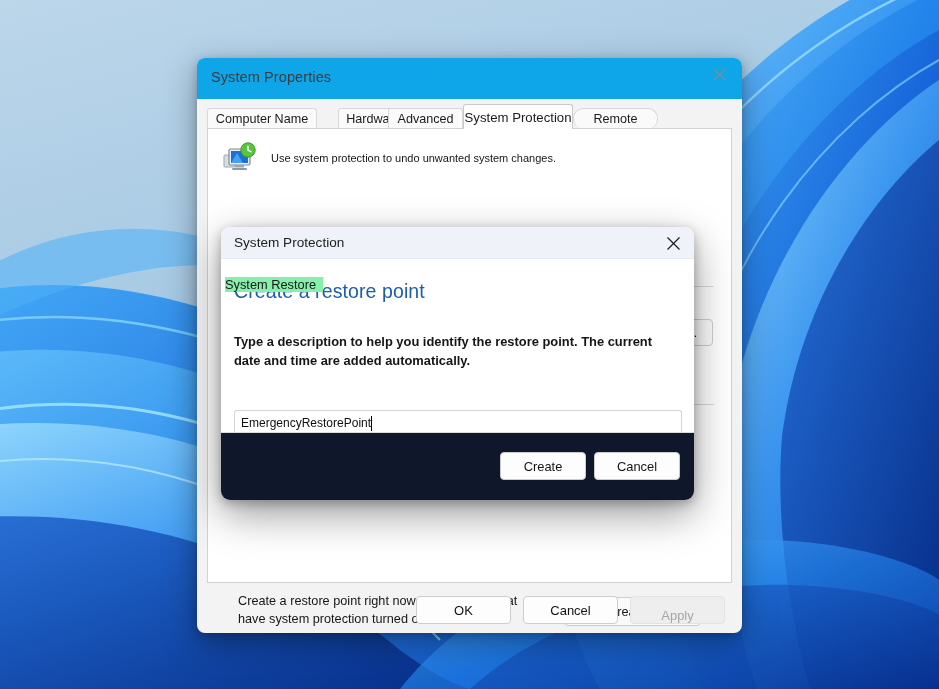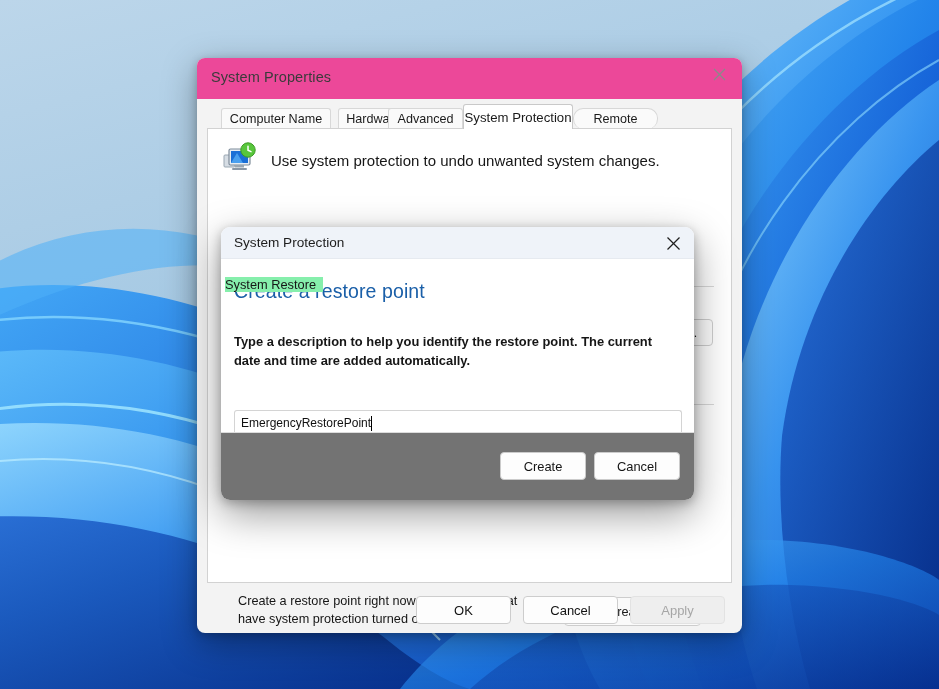--- a/index.html
+++ b/index.html
@@ -35,21 +35,21 @@
     width: 545px;
     height: 575px;
     background: #f3f3f3;
     border-radius: 8px;
     box-shadow: 0 10px 34px rgba(0,0,0,0.34), 0 2px 9px rgba(0,0,0,0.22);
     overflow: hidden;
   }
   .titlebar {
     position: relative;
     height: 41px;
-    background: #ec4899;
+    background: #0ea5e9;
   }
   .titlebar-text {
     position: absolute;
     left: 14px;
     top: 11px;
     font-size: 14.5px;
     color: #3b3b3b;
     letter-spacing: .1px;
   }
   .win-close {
@@ -108,21 +108,21 @@
   }
   .hero {
     position: absolute;
     left: 15px;
     top: 12px;
     display: flex;
     align-items: flex-start;
     gap: 14px;
   }
   .hero-text {
-    font-size: 15px;
+    font-size: 11px;
     color: #161616;
     padding-top: 11px;
   }
 
   
   .group-label {
     position: absolute;
     left: 17px;
     top: 148px;
     font-size: 12.8px;
@@ -204,21 +204,21 @@
     border: 1px solid #cdcdcd;
     color: #121212;
   }
   .footer-btn.disabled {
     background: #eeeeee;
     border-color: #e2e2e2;
     color: #a6a6a6;
   }
   #btn-ok     { left: 219px; }
   #btn-cancel { left: 326px; }
-  #btn-apply  { left: 433px; }
+  #btn-apply  { left: 433px; align-items: flex-end; }
 
   
   #modal {
     position: absolute;
     left: 221px;
     top: 227px;
     width: 473px;
     height: 273px;
     background: #ffffff;
     border-radius: 9px;
@@ -301,21 +301,21 @@
     background: #000;
     margin-left: 0px;
     vertical-align: middle;
   }
   .modal-footer {
     position: absolute;
     bottom: 0;
     left: 0;
     right: 0;
     height: 68px;
-    background: #737373;
+    background: #0f172a;
     border-top: 1px solid #dcdcdc;
   }
   .modal-btn {
     position: absolute;
     top: 19px;
     width: 86px;
     height: 28px;
     background: #fdfdfd;
     border: 1px solid #cbcbcb;
     border-radius: 4px;
@@ -398,21 +398,21 @@
       <div class="titlebar-text">System Properties</div>
       <div class="win-close">
         <svg width="13" height="13" viewBox="0 0 13 13">
           <line x1="1" y1="1" x2="12" y2="12" stroke="#8a8a8a" stroke-width="1.2"></line>
           <line x1="12" y1="1" x2="1" y2="12" stroke="#8a8a8a" stroke-width="1.2"></line>
         </svg>
       </div>
     </div>
 
     <div class="tabstrip">
-      <div class="tab" style="left:0px;width:110px;margin-left:14px;">
+      <div class="tab" style="left:0px;width:110px;">
         <span>Computer Name</span>
       </div>
       <div class="tab" style="left:110px;width:71px;margin-left:21px;">
         <span>Hardware</span>
       </div>
       <div class="tab" style="left:181px;width:75px;">
         <span>Advanced</span>
       </div>
       <div class="tab active" style="left:256px;width:110px;">
         <span>System Protection</span>

